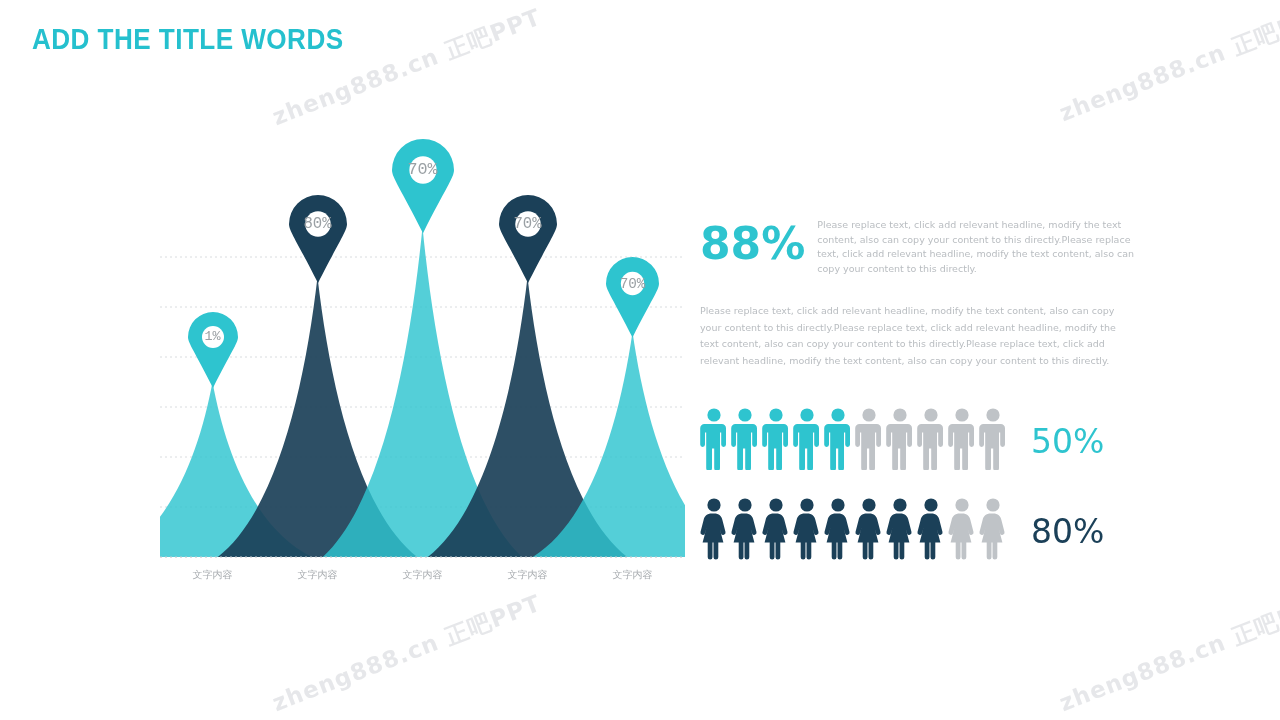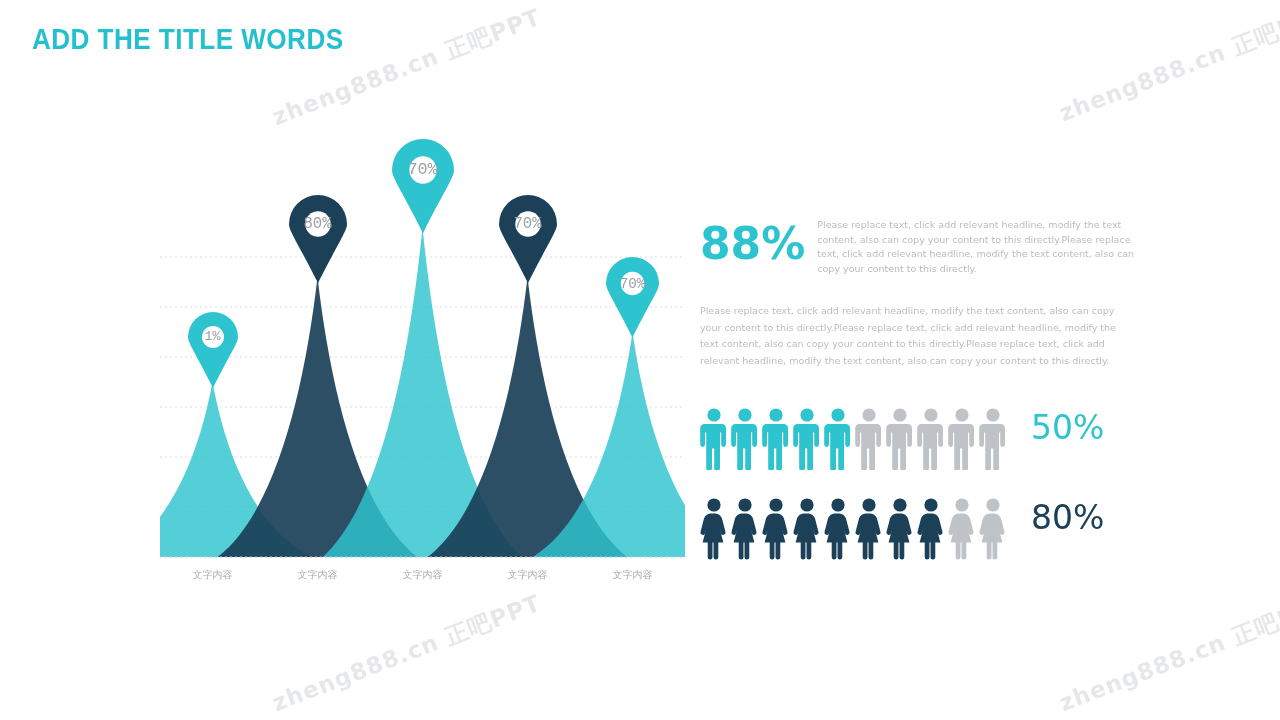--- a/index.html
+++ b/index.html
@@ -82,21 +82,21 @@
     max-width:352px;
   }
   .body-text{
     color:#b9bdc1;font-size:9.5px;line-height:1.75;
     margin-top:26px;max-width:430px;
     font-family:"DejaVu Sans",sans-serif;
   }
 
   
   .picto-block{position:absolute;left:700px;}
-  .picto-row{display:flex;}
+  .picto-row{display:flex;align-items:center;}
   .picto-figs{display:flex;gap:3px;}
   .picto-pct{
     margin-left:24px;font-size:33px;letter-spacing:0px;
     font-family:"DejaVu Sans",sans-serif;
   }
   .picto-pct.cyan{color:#2ec4cf;}
   .picto-pct.navy{color:#1b4058;}
 </style>
 </head>
 <body>

